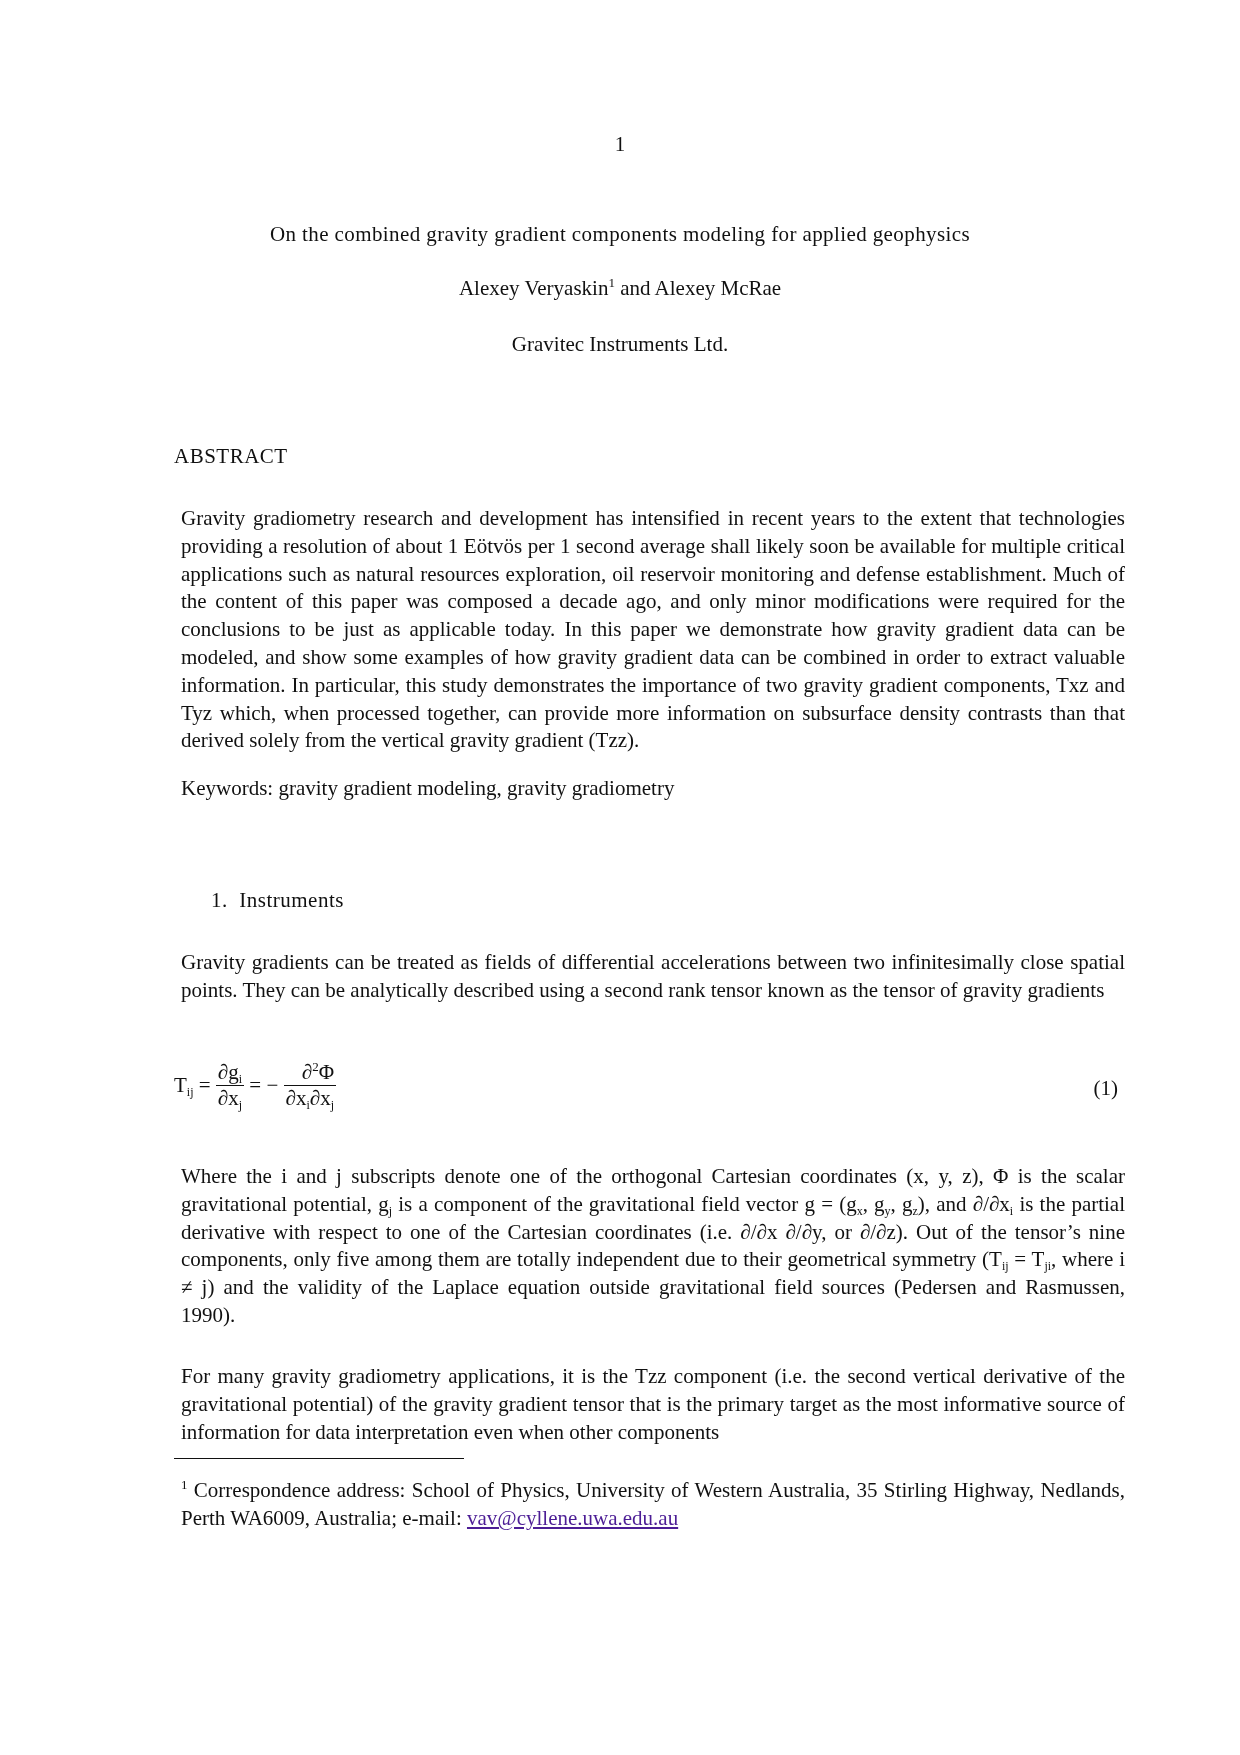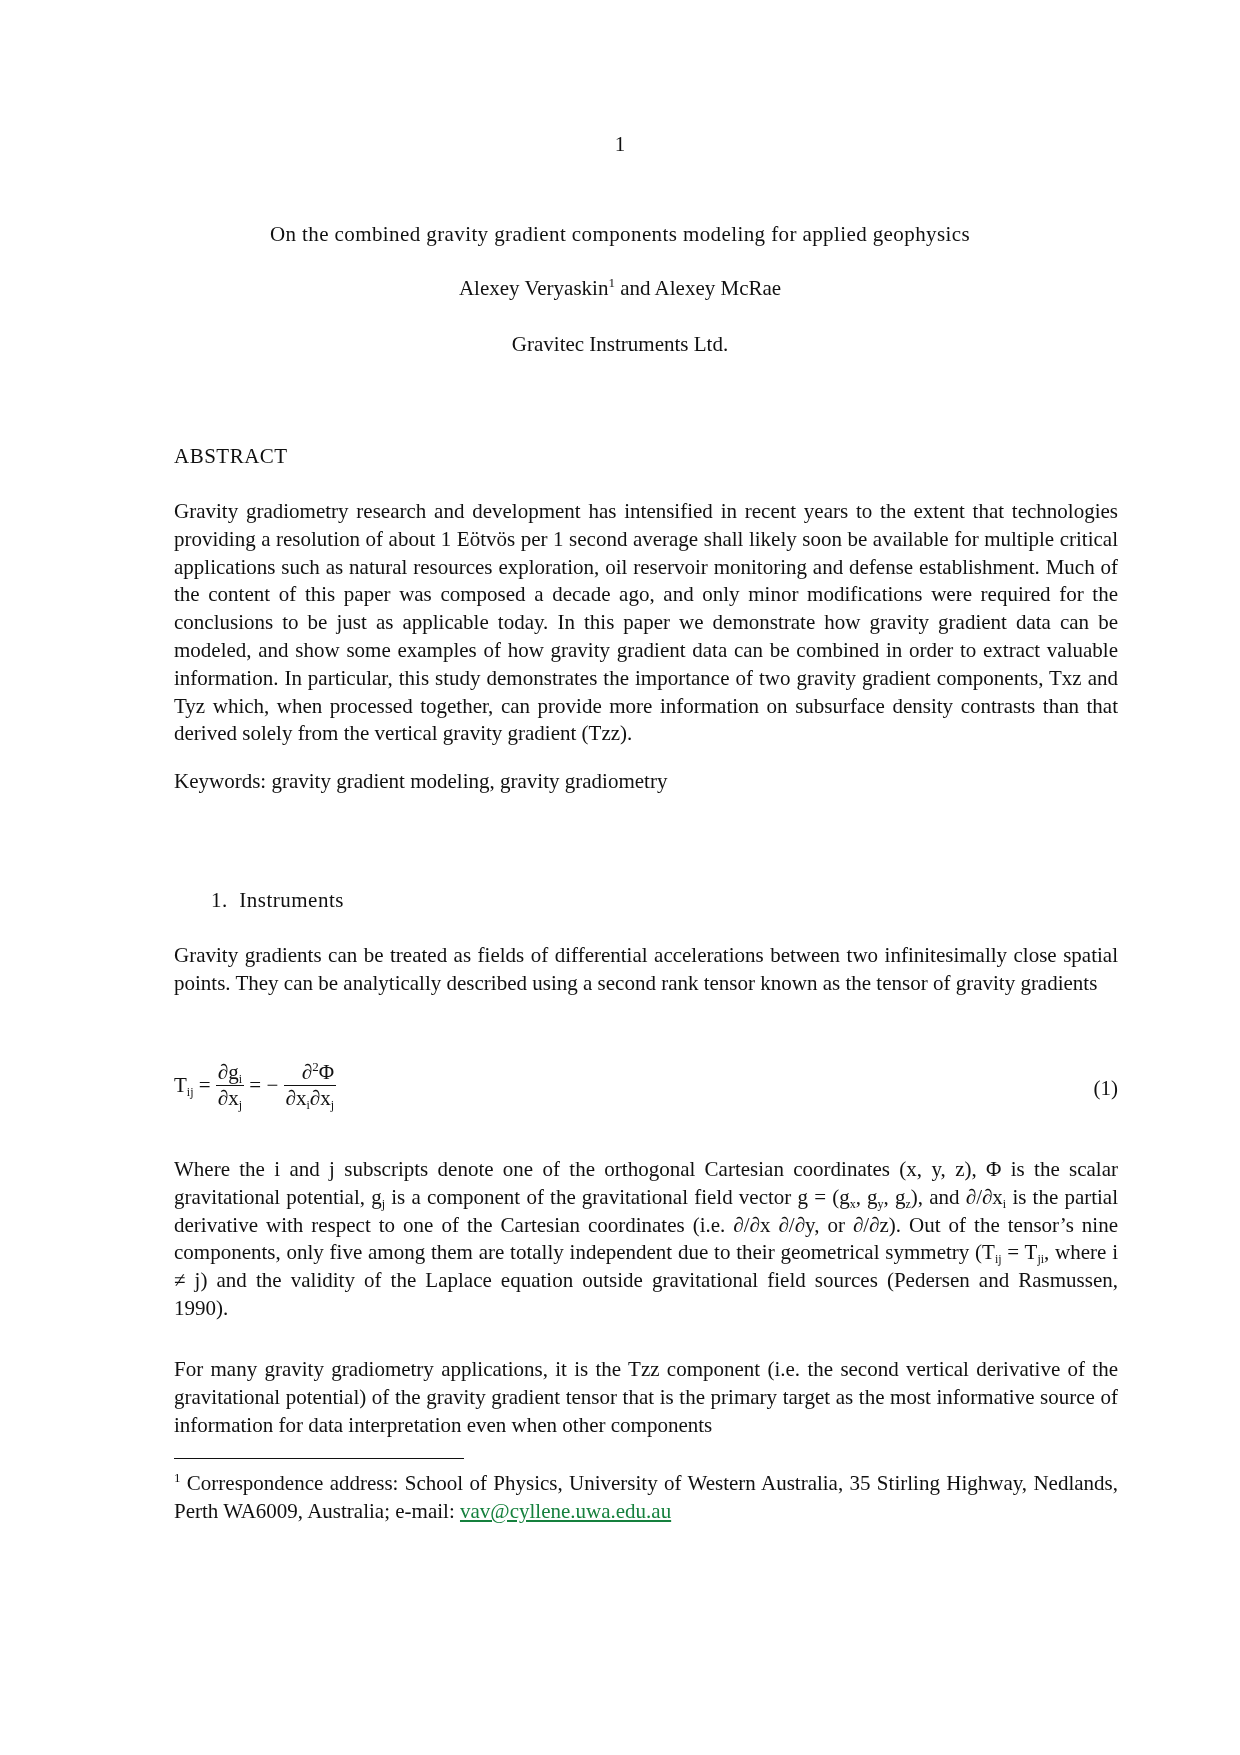--- a/index.html
+++ b/index.html
@@ -5,38 +5,38 @@
   html, body { margin: 0; padding: 0; background: #ffffff; }
   body {
     width: 1240px; height: 1755px; position: relative; overflow: hidden;
     font-family: "Liberation Serif", "DejaVu Serif", serif;
     color: #111; font-size: 21px;
   }
   .abs { position: absolute; }
   .center { left: 0; width: 1240px; text-align: center; }
   .para {
     left: 174px; width: 944px; line-height: 27.8px; text-align: justify;
-    margin: 0;
+    margin: 7px;
   }
   .page-number { top: 132px; }
   .title { top: 222px; letter-spacing: 0.4px; }
   .authors { top: 276px; }
   .affil { top: 332px; }
   .heading { left: 174px; }
   .abstract-h { top: 444px; letter-spacing: 0.5px; }
   .intro-h { top: 888px; left: 211px; letter-spacing: 0.5px; }
   sup { font-size: 13px; vertical-align: 8px; line-height: 0; }
   sub { font-size: 12px; vertical-align: -4px; line-height: 0; }
   .eq { top: 1060px; left: 174px; width: 944px; height: 70px; }
   .eq-num { position: absolute; right: 0; top: 16px; }
   .frac { display: inline-block; vertical-align: middle; text-align: right; }
   .frac .num { display: block; padding: 0 2px; }
   .frac .den { display: block; border-top: 1.5px solid #111; padding: 0 2px; }
   .footnote-rule { top: 1458px; left: 174px; width: 290px; height: 0; border-top: 1.5px solid #111; }
-  .link { color: #15803d; text-decoration: underline; }
+  .link { color: #4c1d95; text-decoration: underline; }
 </style>
 </head>
 <body>
 
 <div class="abs center page-number">1</div>
 
 <div class="abs center title">On the combined gravity gradient components modeling for applied geophysics</div>
 
 <div class="abs center authors">
   <span>Alexey Veryaskin</span><sup>1</sup><span> and </span><span>Alexey McRae</span>

